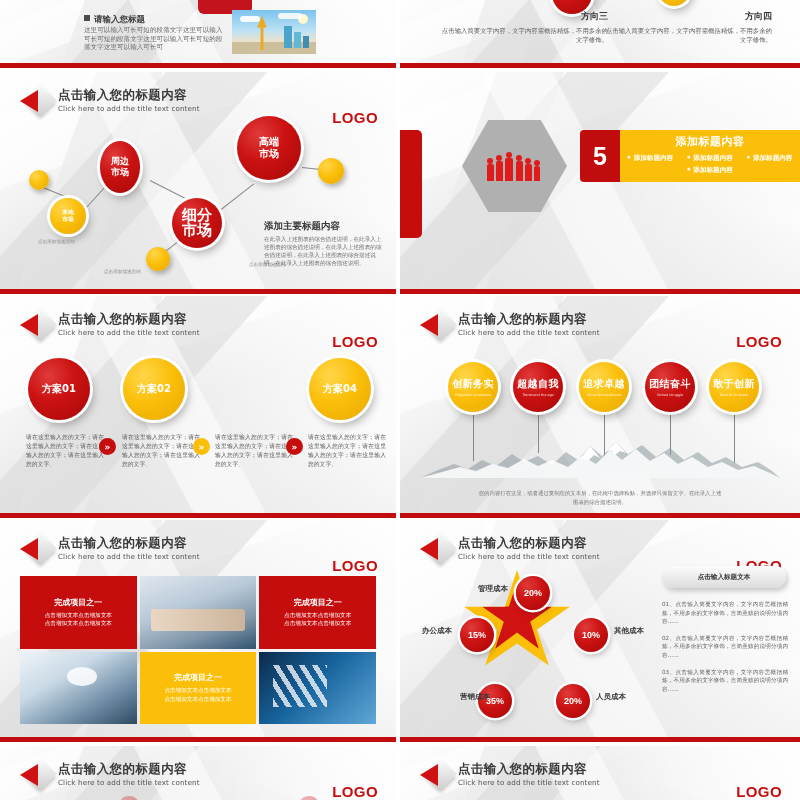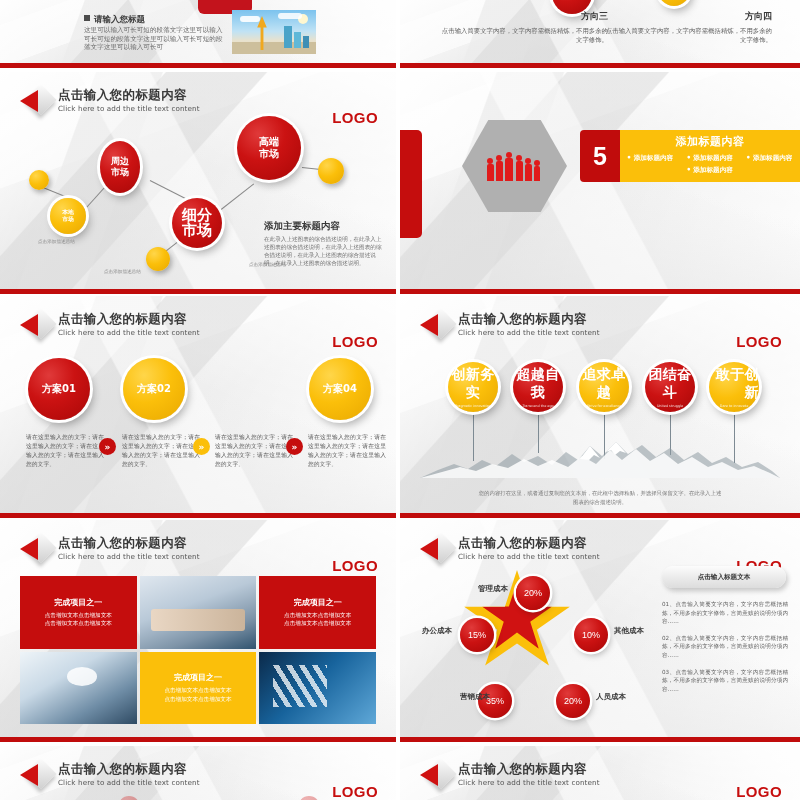--- a/index.html
+++ b/index.html
@@ -121,21 +121,21 @@
   .chev{position:absolute;width:17px;height:17px;border-radius:50%;display:flex;align-items:center;
         justify-content:center;color:#fff;font-size:9px;font-weight:bold;}
 
   
   .pin{position:absolute;width:1.4px;background:#7d8a93;}
   .mnt{position:absolute;left:20px;bottom:40px;width:360px;height:42px;}
   .mnt svg{display:block;}
   .s6-note{position:absolute;left:78px;bottom:12px;width:244px;text-align:center;font-size:5.4px;
            line-height:8.4px;color:#777;}
   .balc{flex-direction:column;}
-  .balc .cn{font-size:14px;font-weight:bold;letter-spacing:.4px;}
+  .balc .cn{font-size:10px;font-weight:bold;letter-spacing:.4px;}
   .balc .en{font-size:3.4px;margin-top:2px;opacity:.85;}
 
   
   .grid{position:absolute;left:20px;top:56px;right:20px;bottom:18px;display:grid;
         grid-template-columns:1fr 1fr 1fr;grid-template-rows:1fr 1fr;gap:3px;}
   .cell{position:relative;overflow:hidden;display:flex;align-items:center;justify-content:center;}
   .cell.red{background:#c50d0d;}
   .cell.yel{background:#fbbf0a;}
   .cell .ct{padding:4px 6px;color:#fff;text-align:center;}
   .cell .ct .h{font-size:8px;font-weight:bold;margin-bottom:3px;}
@@ -157,21 +157,21 @@
         clip-path:polygon(50% 6%,58.6% 33%,87% 33%,64% 50%,73% 80%,50% 62%,27% 80%,36% 50%,13% 33%,41.4% 33%);
         transform:scale(.86);transform-origin:50% 45%;}
   .hub{position:absolute;left:86px;top:74px;width:60px;height:60px;border-radius:50%;
        background:radial-gradient(circle at 36% 28%,#ffd64a,#fbbf0a 55%,#edac00);
        box-shadow:0 0 0 3px #fff,2px 4px 8px rgba(0,0,0,.3);
        display:flex;flex-direction:column;align-items:center;justify-content:center;color:#fff;}
   .hub span{font-size:7px;font-weight:bold;line-height:10px;}
   .pct{position:absolute;width:34px;height:34px;border-radius:50%;
        background:radial-gradient(circle at 34% 28%,#e03a3a,#cb1212 45%,#a80606);
        box-shadow:0 0 0 2.5px #fff,2px 3px 7px rgba(0,0,0,.3);
-       display:flex;align-items:center;justify-content:center;color:#fff;font-size:9px;font-weight:normal;
+       display:flex;align-items:center;justify-content:center;color:#fff;font-size:9px;font-weight:bold;
        font-family:"Liberation Sans",sans-serif;}
   .plab{position:absolute;font-size:7.5px;font-weight:bold;color:#3a3a3a;white-space:nowrap;}
   .pillbtn{position:absolute;left:262px;top:46px;width:124px;height:22px;border-radius:11px;
            background:linear-gradient(180deg,#fcfcfc,#dcdcdc);box-shadow:2px 3px 5px rgba(0,0,0,.2);
            display:flex;align-items:center;justify-content:center;font-size:6.6px;font-weight:bold;color:#3a3a3a;}
   .plist{position:absolute;left:262px;top:80px;width:126px;}
   .plist p{font-size:5.6px;line-height:8.6px;color:#5e5e5e;margin-bottom:8px;text-align:justify;}
 
   .sep{position:absolute;top:0;bottom:0;width:4px;background:#fff;}
 </style>

